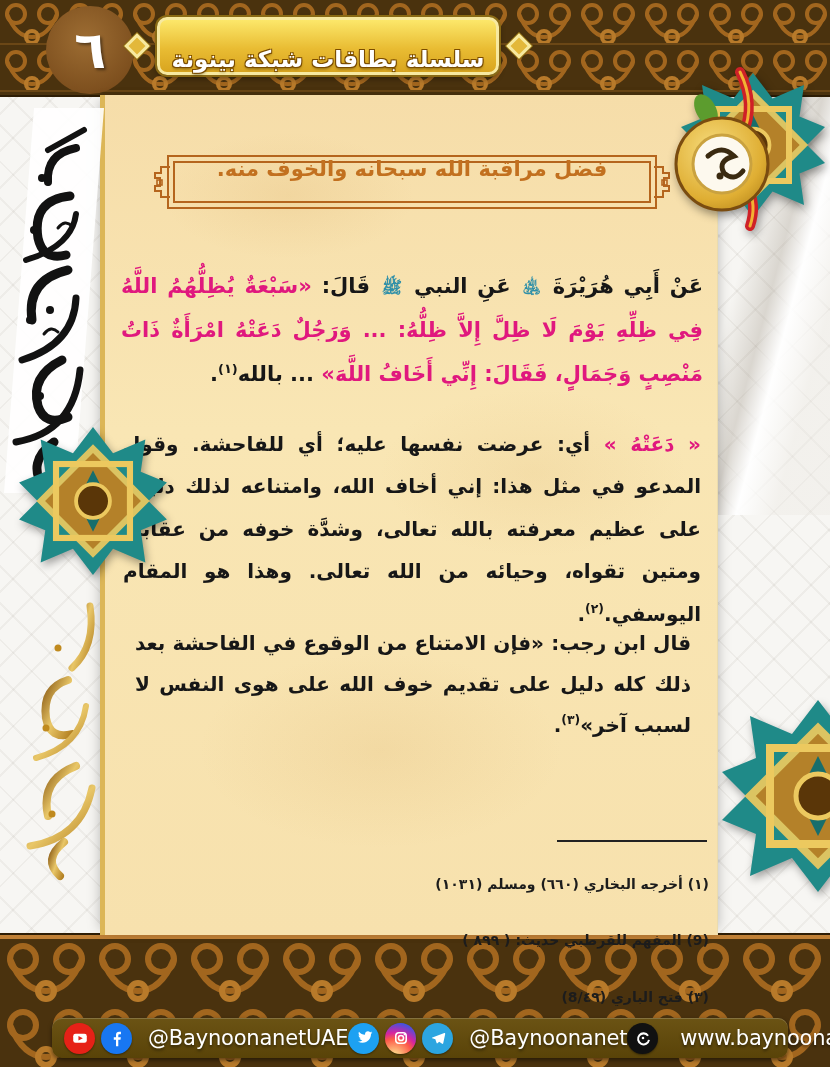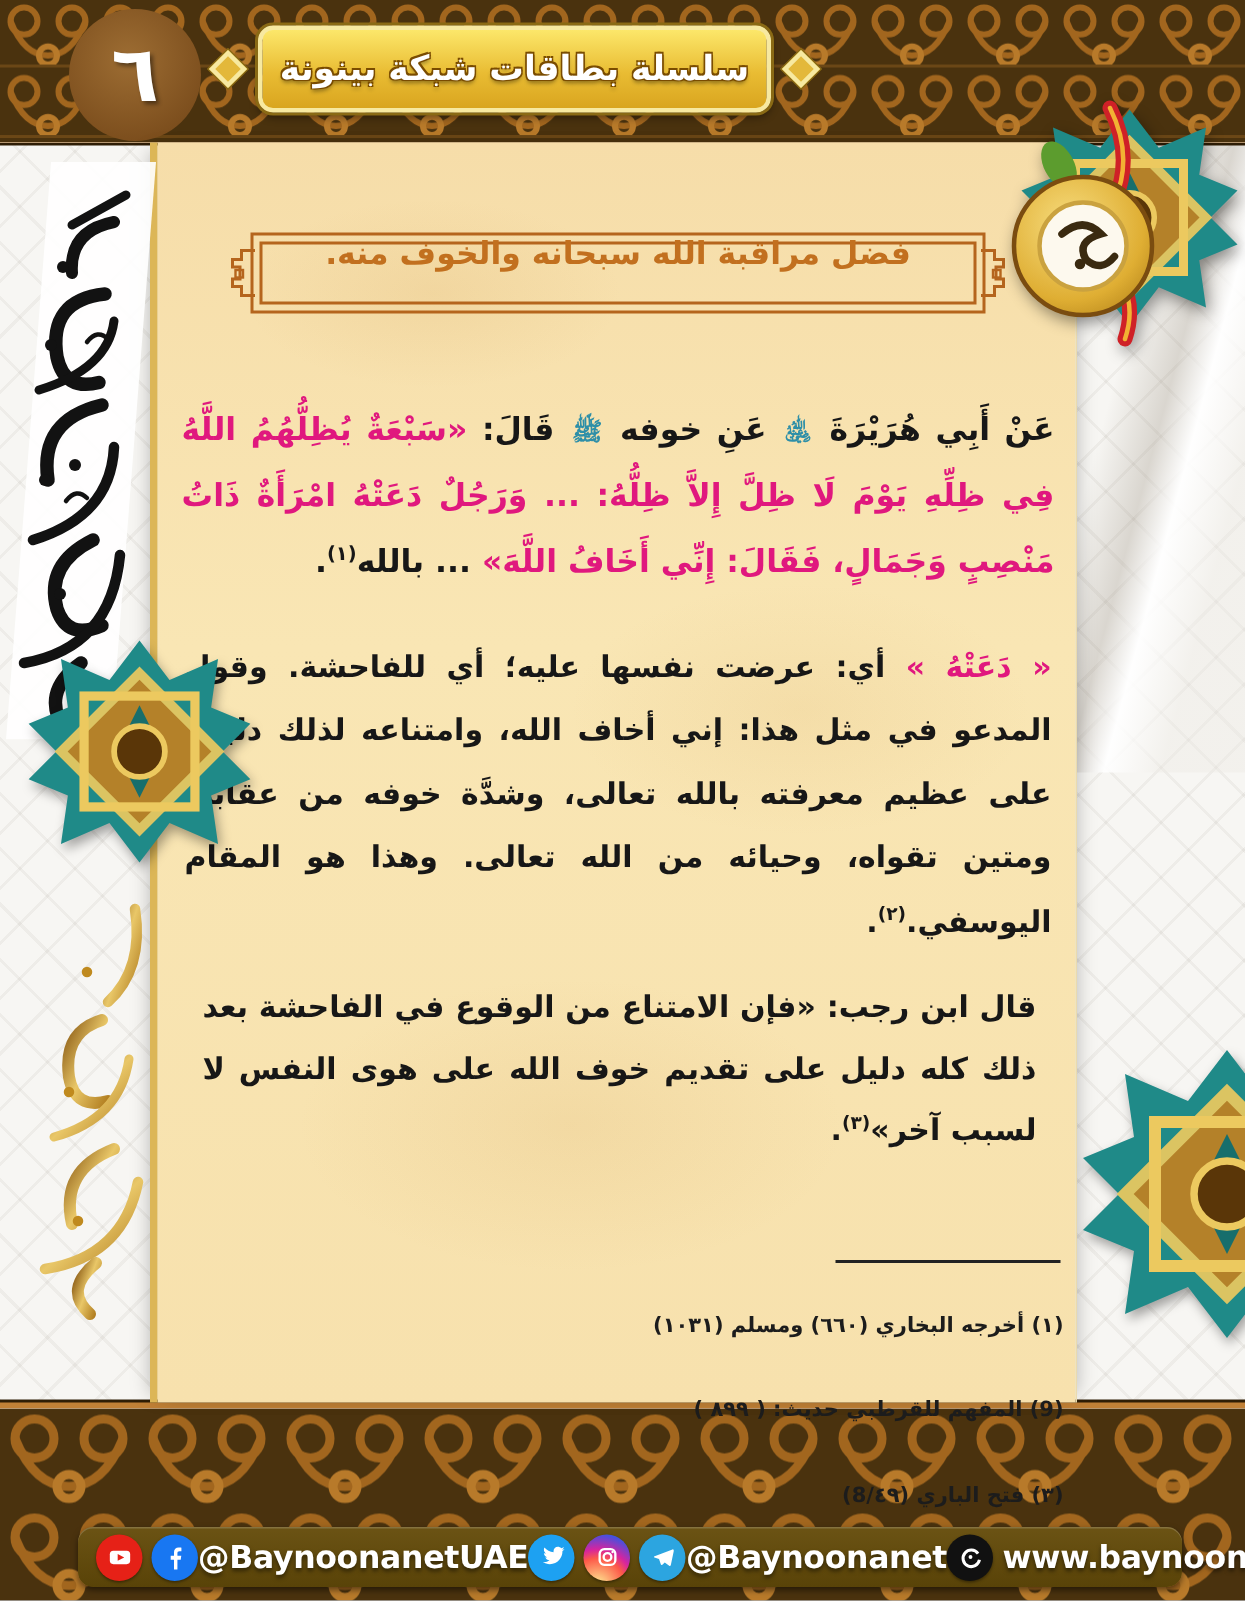--- a/index.html
+++ b/index.html
@@ -29,24 +29,24 @@
   .band.bottom{top:935px;height:132px;border-top:4px solid #c08036;box-shadow:0 -2px 0 #2e1d05;}
   
   .num-badge{
     position:absolute;left:46px;top:6px;width:88px;height:88px;border-radius:50%;
     background:radial-gradient(circle at 45% 38%, #9d6d33, #7c4e1d 75%);
     display:flex;align-items:center;justify-content:center;
     color:#fff;font-size:52px;font-weight:bold;text-shadow:2px 2px 3px rgba(0,0,0,.45);
   }
   
   .banner{
-    position:absolute;left:172px;top:17px;width:342px;height:58px;border-radius:10px;
+    position:absolute;left:157px;top:17px;width:342px;height:58px;border-radius:10px;
     background:linear-gradient(#fce76a,#e9bc33 55%,#d9a51f);
     border:3px solid #f7e9a0;box-shadow:0 0 0 2px #8a6a14, 0 3px 6px rgba(0,0,0,.45);
-    display:flex;align-items:center;justify-content:center;
+    display:flex;align-items:flex-end;justify-content:center;
   }
   .banner .label{
     color:#fff;font-size:23px;font-weight:bold;direction:rtl;
     text-shadow:-1px -1px 0 #7a4c00,1px -1px 0 #7a4c00,-1px 1px 0 #7a4c00,1px 1px 0 #7a4c00,0 2px 3px rgba(0,0,0,.4);
   }
   .banner .rosette{
     position:absolute;top:50%;width:18px;height:18px;margin-top:-9px;
     background:#e3b83a;border:3px solid #f7e9a0;box-shadow:0 0 0 1px #8a6a14;
     transform:rotate(45deg);
   }
@@ -77,21 +77,21 @@
   .card-title{
     position:relative;z-index:1;color:#c2701f;font-size:21px;font-weight:bold;direction:rtl;
   }
   
   .txt{position:absolute;direction:rtl;font-weight:bold;color:#171717;}
   .hadith{top:148px;right:14px;left:16px;font-size:21px;line-height:2.1;text-align:justify;text-align-last:right;}
   .matn,.keyword{color:#e0187e;}
   .honorific{color:#2e8fa8;font-size:.8em;padding:0 2px;}
   sup.ref{font-size:.62em;vertical-align:super;font-weight:bold;}
   .explain{top:308px;right:16px;left:18px;font-size:20px;line-height:2.12;text-align:justify;text-align-last:right;}
-  .quote{top:536px;right:26px;left:30px;font-size:20px;line-height:2.05;text-align:justify;text-align-last:right;}
+  .quote{top:508px;right:26px;left:30px;font-size:20px;line-height:2.05;text-align:justify;text-align-last:right;}
   .footnotes{top:716px;right:8px;width:420px;font-size:14px;line-height:1.95;text-align:right;color:#1c1c1c;}
   .fn-divider{width:150px;border-top:2px solid #222;margin:0 2px 8px auto;}
   .footnotes div{font-weight:bold;margin-top:29px;}
   
   .deco{position:absolute;pointer-events:none;}
   .ribbon-black{left:-4px;top:108px;width:112px;height:385px;}
   .gold-callig{left:6px;top:588px;width:112px;height:300px;}
   .star-left{left:16px;top:424px;width:154px;height:154px;filter:drop-shadow(2px 4px 4px rgba(0,0,0,.35));}
   .star-br{left:718px;top:696px;width:200px;height:200px;filter:drop-shadow(2px 4px 4px rgba(0,0,0,.35));}
   .emblem{left:650px;top:56px;width:178px;height:188px;filter:drop-shadow(2px 4px 5px rgba(0,0,0,.4));}
@@ -103,22 +103,23 @@
     display:flex;align-items:center;justify-content:space-between;
     padding:0 12px;color:#fff;
   }
   .sgroup{display:flex;align-items:center;gap:6px;}
   .sicon{
     width:31px;height:31px;border-radius:50%;display:flex;align-items:center;justify-content:center;
     box-shadow:0 1px 2px rgba(0,0,0,.4);flex:0 0 auto;
   }
   .sicon svg{display:block;}
   .handle,.website{
-    font-size:21px;font-weight:bold;letter-spacing:-.2px;white-space:nowrap;
+    font-size:21px;font-weight:normal;letter-spacing:-.2px;white-space:nowrap;
     text-shadow:0 2px 3px rgba(0,0,0,.5);
+    margin-left:16px;
   }
   .ig{background:radial-gradient(circle at 30% 110%, #fdf497 0%, #fd5949 45%, #d6249f 60%, #285AEB 90%);}
 </style>
 </head>
 <body>
 
 <div id="stage">
 
   <svg width="0" height="0" style="position:absolute">
     <defs>
@@ -198,21 +199,21 @@
         </svg>
       <span class="card-title">فضل مراقبة الله سبحانه والخوف منه.</span>
       <svg class="cap r">
           <use href="#framecap"></use>
         </svg>
     </div>
 
     <p class="txt hadith">
       <span>عَنْ أَبِي هُرَيْرَةَ</span>
       <span class="honorific">﵁</span>
-      <span>عَنِ خوفه</span>
+      <span>عَنِ النبي</span>
       <span class="honorific">ﷺ</span>
       <span>قَالَ:</span>
       <span class="matn">«سَبْعَةٌ يُظِلُّهُمُ اللَّهُ فِي ظِلِّهِ يَوْمَ لَا ظِلَّ إِلاَّ ظِلُّهُ: ... وَرَجُلٌ دَعَتْهُ امْرَأَةٌ ذَاتُ مَنْصِبٍ وَجَمَالٍ، فَقَالَ: إِنِّي أَخَافُ اللَّهَ»</span>
       <span>... بالله</span><sup class="ref">(١)</sup><span>.</span>
     </p>
 
     <p class="txt explain">
       <span class="keyword">« دَعَتْهُ »</span>
       <span>أي: عرضت نفسها عليه؛ أي للفاحشة. وقول المدعو في مثل هذا: إني أخاف الله، وامتناعه لذلك دليلٌ: على عظيم معرفته بالله تعالى، وشدَّة خوفه من عقابه، ومتين تقواه، وحيائه من الله تعالى. وهذا هو المقام اليوسفي.</span><sup class="ref">(٢)</sup><span>.</span>
     </p>

